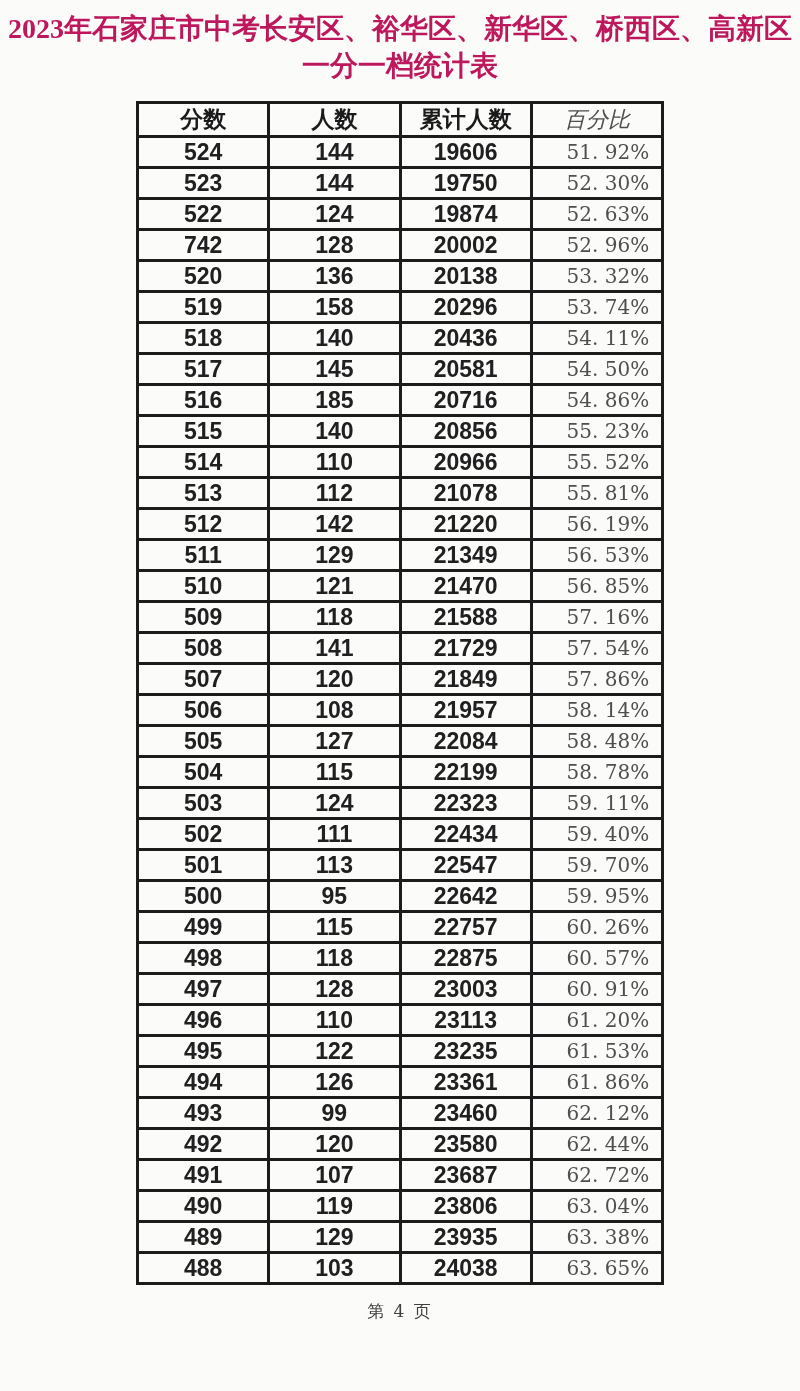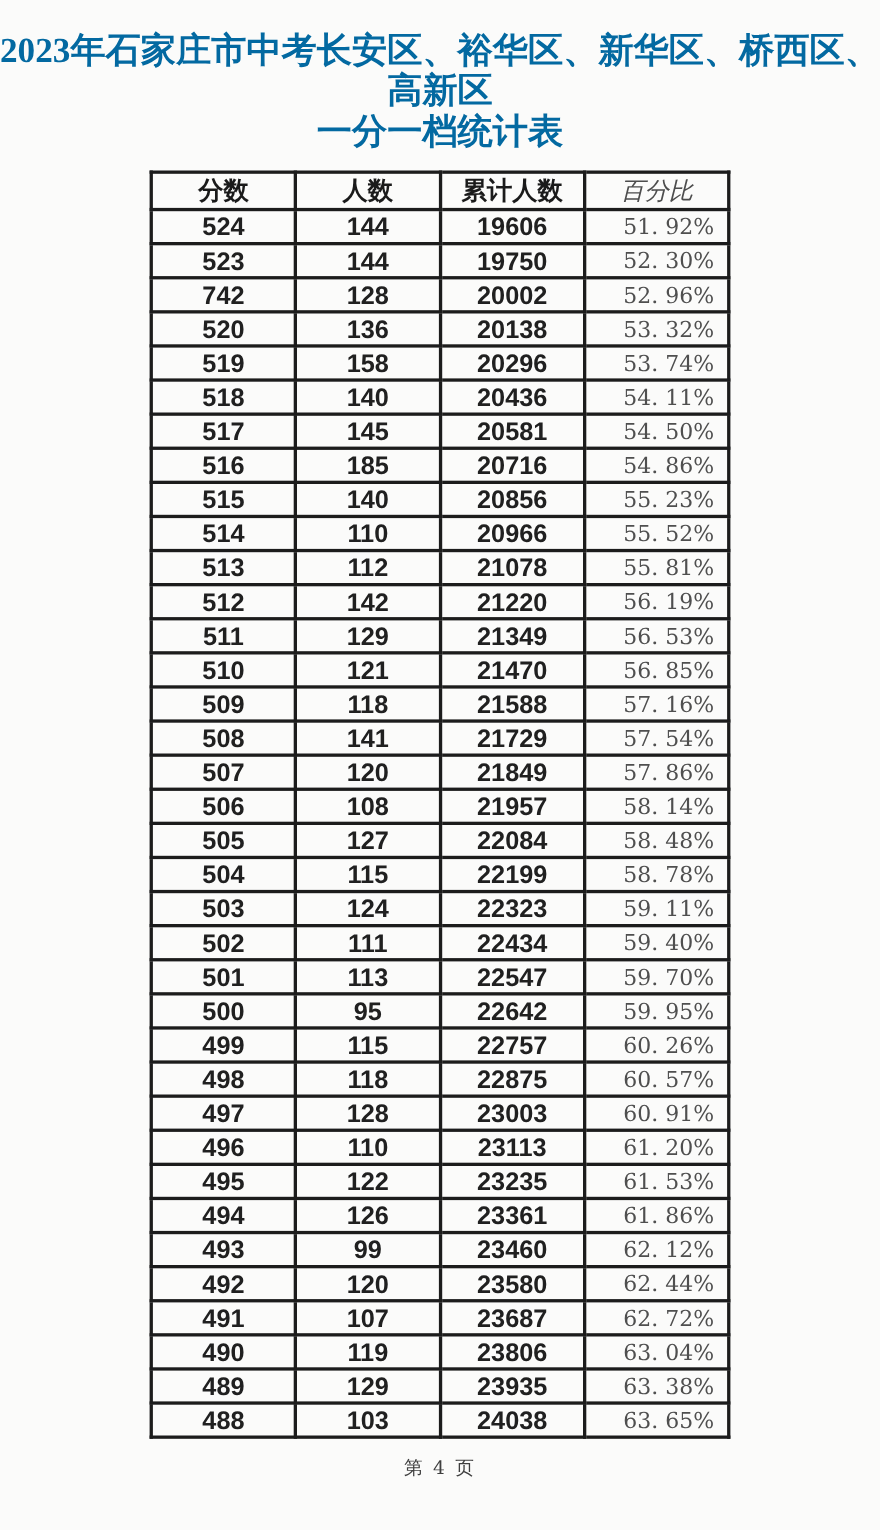--- a/index.html
+++ b/index.html
@@ -9,27 +9,27 @@
   }
   .page {
     position: relative;
     width: 800px;
     height: 1391px;
     background: #fbfbfa;
     overflow: hidden;
   }
   .title {
     margin: 0;
-    padding-top: 27px;
+    padding-top: 10px;
     text-align: center;
     font-family: "Liberation Serif", "DejaVu Serif", serif;
     font-weight: 700;
-    font-size: 32px;
+    font-size: 28px;
     line-height: 37px;
-    color: #0369a1;
+    color: #be185d;
     letter-spacing: 0px;
   }
   .title .title-line { display: block; }
   table.stats-table {
     width: 528px;
     margin: 17px auto 0 auto;
     border-collapse: collapse;
     table-layout: fixed;
   }
   .stats-table th, .stats-table td {
@@ -101,20 +101,26 @@
           <td class="td-main">19606</td>
           <td class="td-percent">51. 92%</td>
         </tr>
         <tr>
           <td class="td-main">523</td>
           <td class="td-main">144</td>
           <td class="td-main">19750</td>
           <td class="td-percent">52. 30%</td>
         </tr>
         <tr>
+          <td class="td-main">522</td>
+          <td class="td-main">124</td>
+          <td class="td-main">19874</td>
+          <td class="td-percent">52. 63%</td>
+        </tr>
+        <tr>
           <td class="td-main">742</td>
           <td class="td-main">128</td>
           <td class="td-main">20002</td>
           <td class="td-percent">52. 96%</td>
         </tr>
         <tr>
           <td class="td-main">520</td>
           <td class="td-main">136</td>
           <td class="td-main">20138</td>
           <td class="td-percent">53. 32%</td>

